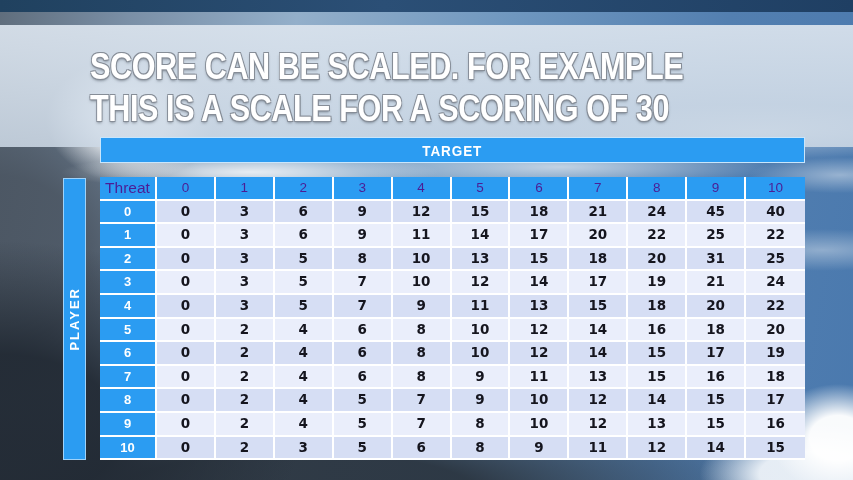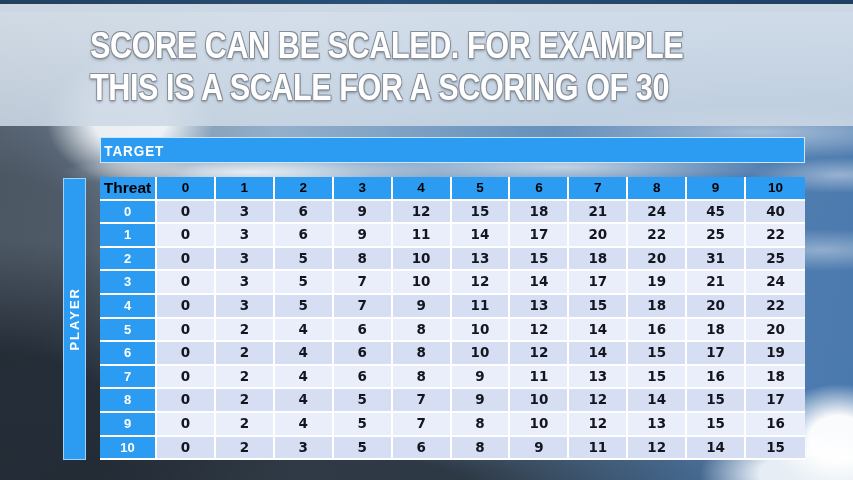--- a/index.html
+++ b/index.html
@@ -28,39 +28,39 @@
   }
 
   
   .top-strip {
     position:absolute; left:0; top:0; width:853px; height:12px;
     background:linear-gradient(90deg,#20415f,#2b4f76 45%,#1f3f63);
   }
 
   
   .title-band {
-    position:absolute; left:0; top:4px; width:853px; height:122px;
+    position:absolute; left:0; top:25px; width:853px; height:122px;
     background:linear-gradient(180deg, rgba(218,227,237,.93) 0%, rgba(204,216,229,.88) 100%);
   }
   .title-text { position:absolute; left:90px; top:21px; }
   .title-line {
     display:block; color:#ffffff; font-weight:700; font-size:36px; line-height:42px;
     letter-spacing:-0.5px; white-space:nowrap;
     transform:scaleX(.85); transform-origin:left center;
     text-shadow:
       -1px -1px 0 #868d97, 1px -1px 0 #868d97, -1px 1px 0 #868d97, 1px 1px 0 #868d97,
       0 2px 3px rgba(70,78,90,.55);
   }
 
   
   .target-bar {
     position:absolute; left:100px; top:137px; width:705px; height:26px;
     box-sizing:border-box; background:var(--accent);
     border:1px solid rgba(255,255,255,.75);
-    display:flex; align-items:center; justify-content:flex-start;
+    display:flex; align-items:center; justify-content:center;
   }
   .target-bar span {
     color:#fff; font-weight:700; font-size:15px; letter-spacing:1px;
     transform:scaleX(.9);
   }
 
   
   .player-bar {
     position:absolute; left:63px; top:178px; width:23px; height:282px;
     box-sizing:border-box; background:var(--accent);
@@ -78,21 +78,21 @@
     border-collapse:separate; border-spacing:0; table-layout:fixed;
   }
   .score-table th, .score-table td {
     padding:0; margin:0; text-align:center; vertical-align:middle;
     height:21.6px; line-height:21.6px;
     border-right:2px solid #ffffff; border-bottom:2px solid #ffffff;
     overflow:hidden;
   }
   .score-table th:last-child, .score-table td:last-child { border-right:none; }
   .score-table thead th {
-    background:var(--accent); color:#000000; font-weight:700; font-size:13.5px;margin-top:8px;
+    background:var(--accent); color:#4c1d95; font-weight:400; font-size:13.5px;margin-top:8px;
   }
   .score-table thead th.corner { font-size:15.5px; }
   .score-table tbody th {
     background:var(--accent); color:#fff; font-weight:700; font-size:13px;
   }
   .score-table td {
     color:var(--cellText); font-weight:700; font-size:13.5px;
     font-family:"DejaVu Sans","Liberation Sans",sans-serif;
   }
   .score-table tbody tr.shade-a td { background:var(--rowA); }

